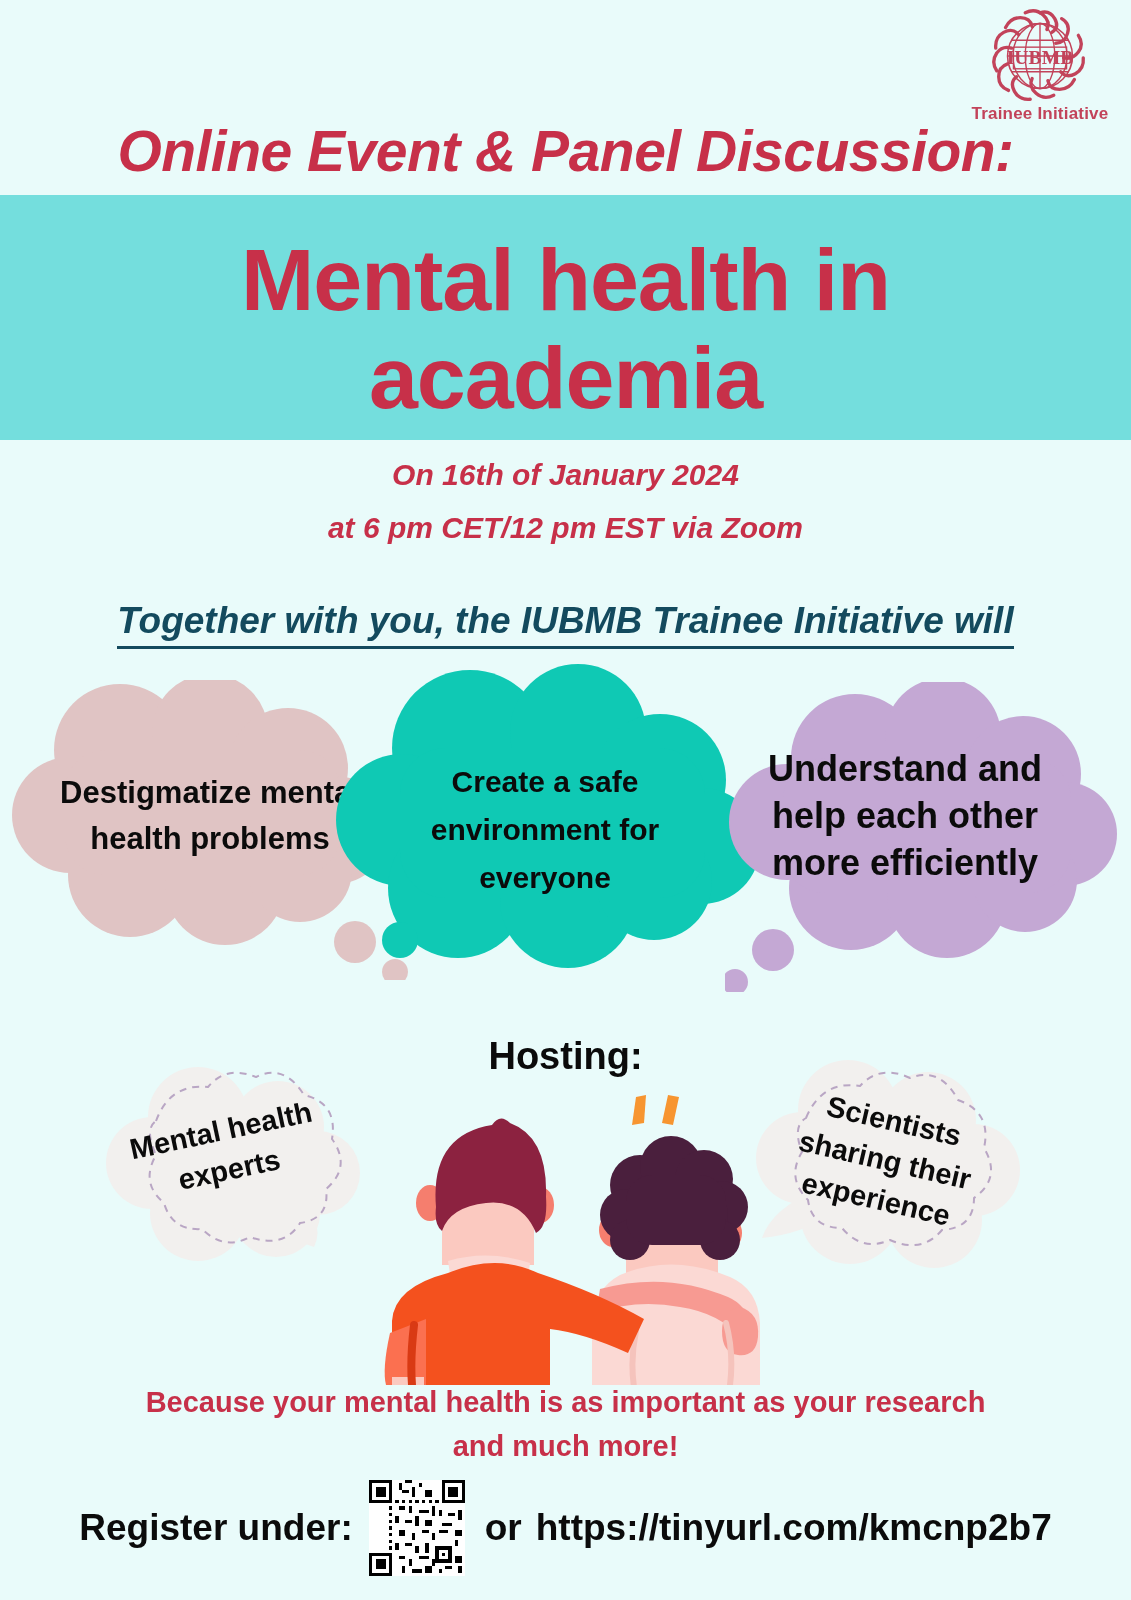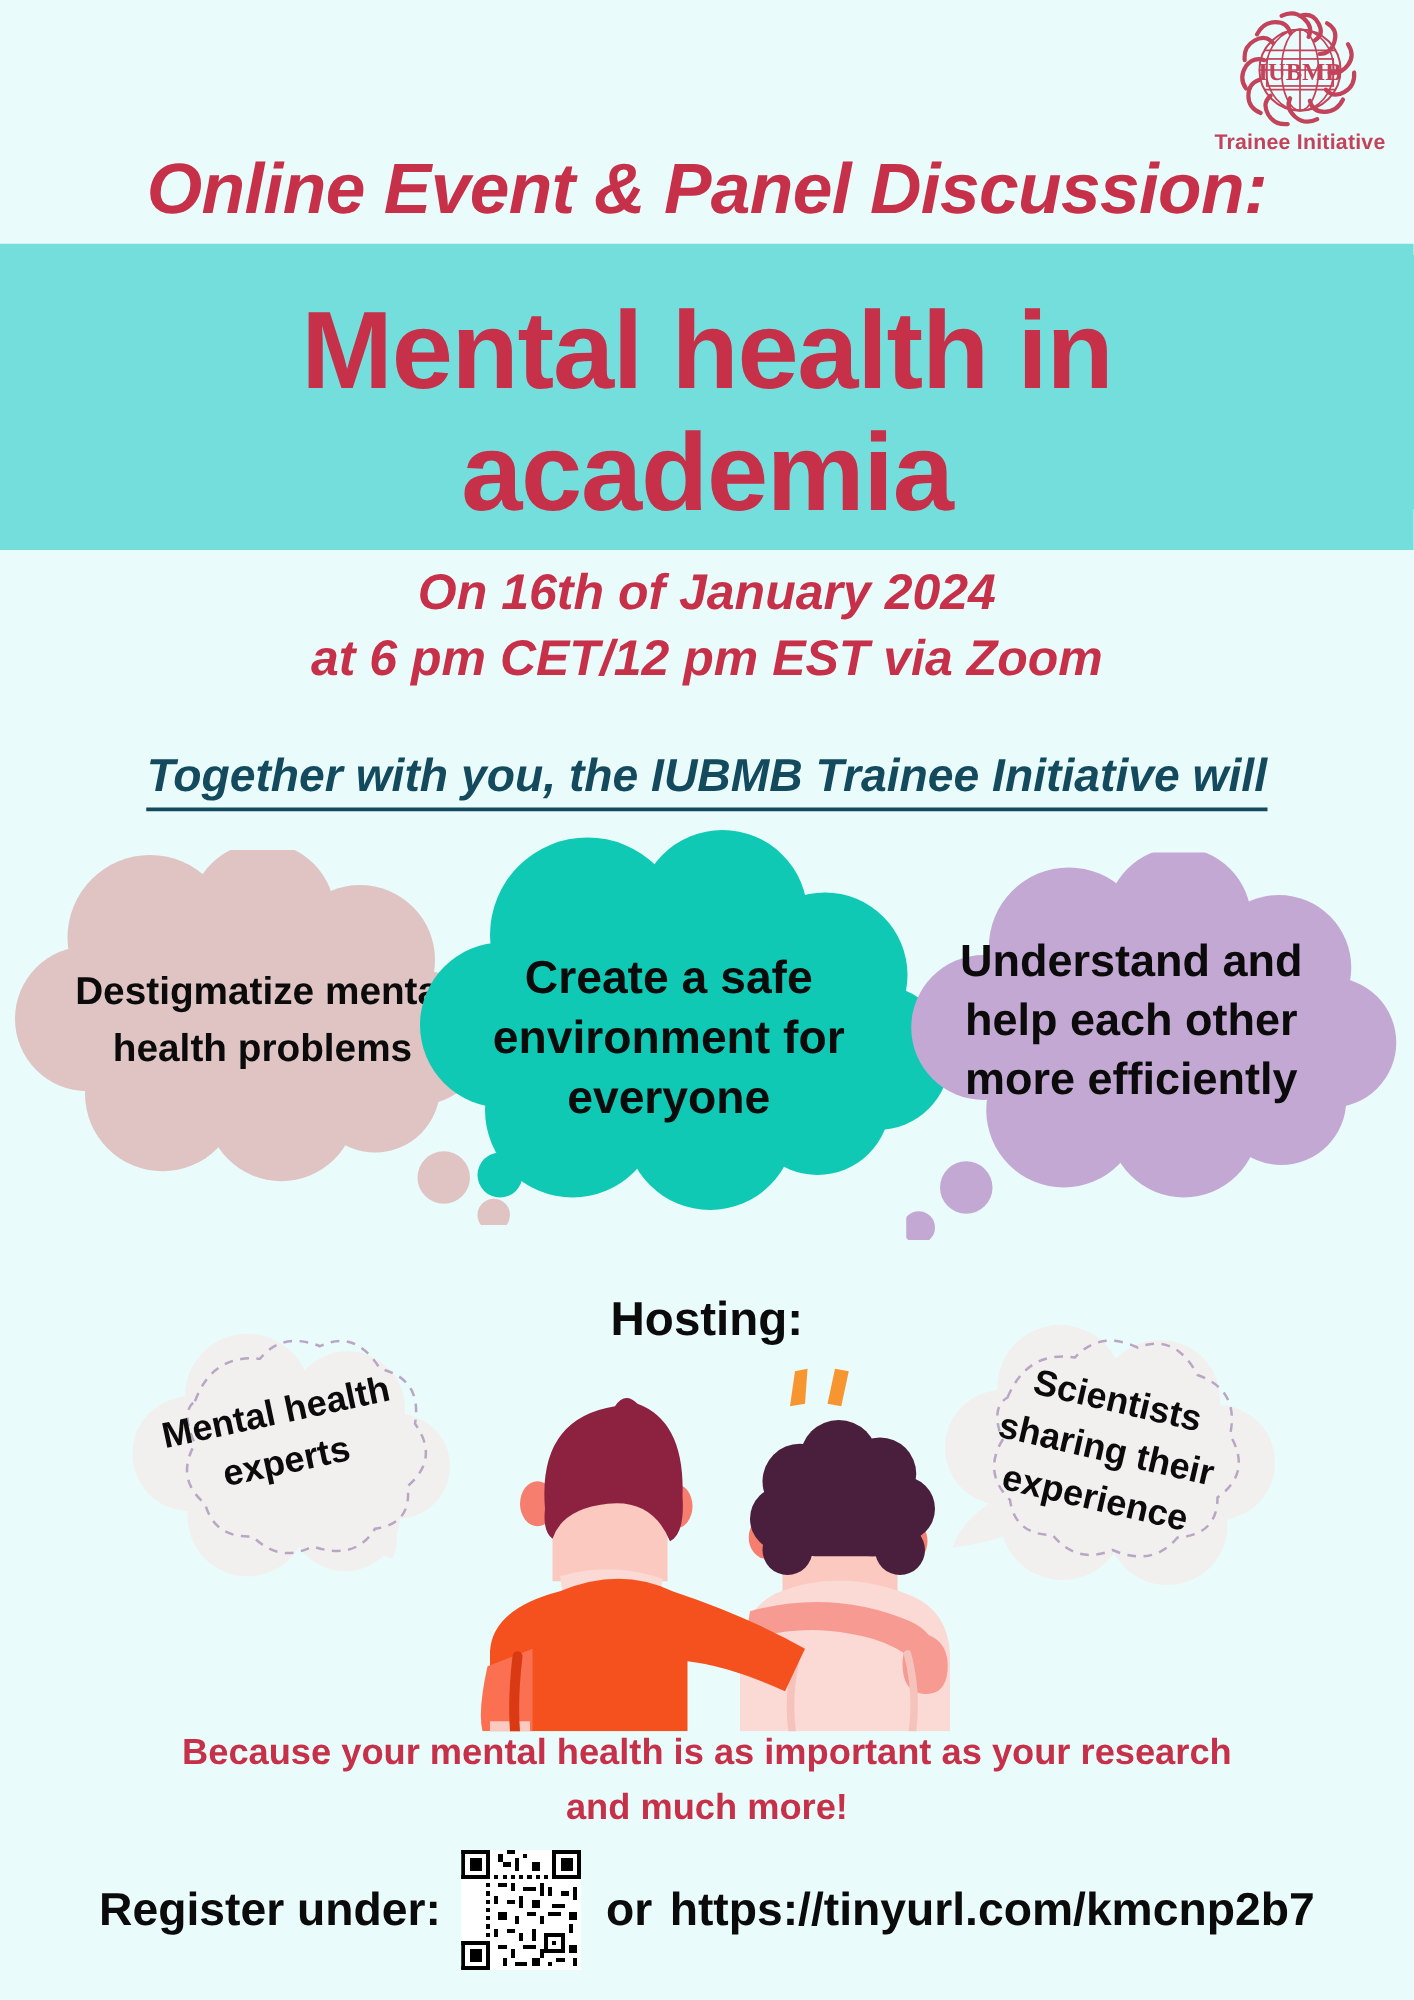--- a/index.html
+++ b/index.html
@@ -33,42 +33,42 @@
   .band-title{
     position:absolute;top:205px;left:0;width:1131px;text-align:center;
     font-size:88px;line-height:98px;font-weight:bold;color:#C73049;
     letter-spacing:-1px;
     margin-top:26px;
   }
 
   
   .datetime{
     position:absolute;top:448px;left:0;width:1131px;text-align:center;
-    font-size:40px;line-height:53px;font-weight:bold;font-style:italic;
+    font-size:30px;line-height:53px;font-weight:bold;font-style:italic;
     color:#C73049;
   }
 
   
   .together{
     position:absolute;top:600px;left:0;width:1131px;text-align:center;
   }
   .together span{
     display:inline-block;
     font-size:37px;font-weight:bold;font-style:italic;color:#134A5E;
     border-bottom:3px solid #134A5E;padding-bottom:4px;
   }
 
   
   .clouds{position:absolute;top:660px;left:0;width:1131px;height:400px;}
   .cloud-svg{position:absolute;}
   .cloud-text{
     position:absolute;text-align:center;color:#0B0B0B;font-weight:bold;
   }
   #cloud-pink-text{left:50px;top:110px;width:320px;font-size:31px;line-height:46px;}
-  #cloud-teal-text{left:370px;top:98px;width:330px;font-size:37px;line-height:48px;}
+  #cloud-teal-text{left:380px;top:98px;width:330px;font-size:30px;line-height:48px;}
   #cloud-purple-text{left:750px;top:85px;width:310px;font-size:36px;line-height:47px;}
 
   
   .hosting{
     position:absolute;top:1035px;left:0;width:1131px;text-align:center;
     font-size:38px;font-weight:bold;color:#0B0B0B;
   }
 
   
   .bubble{position:absolute;}

